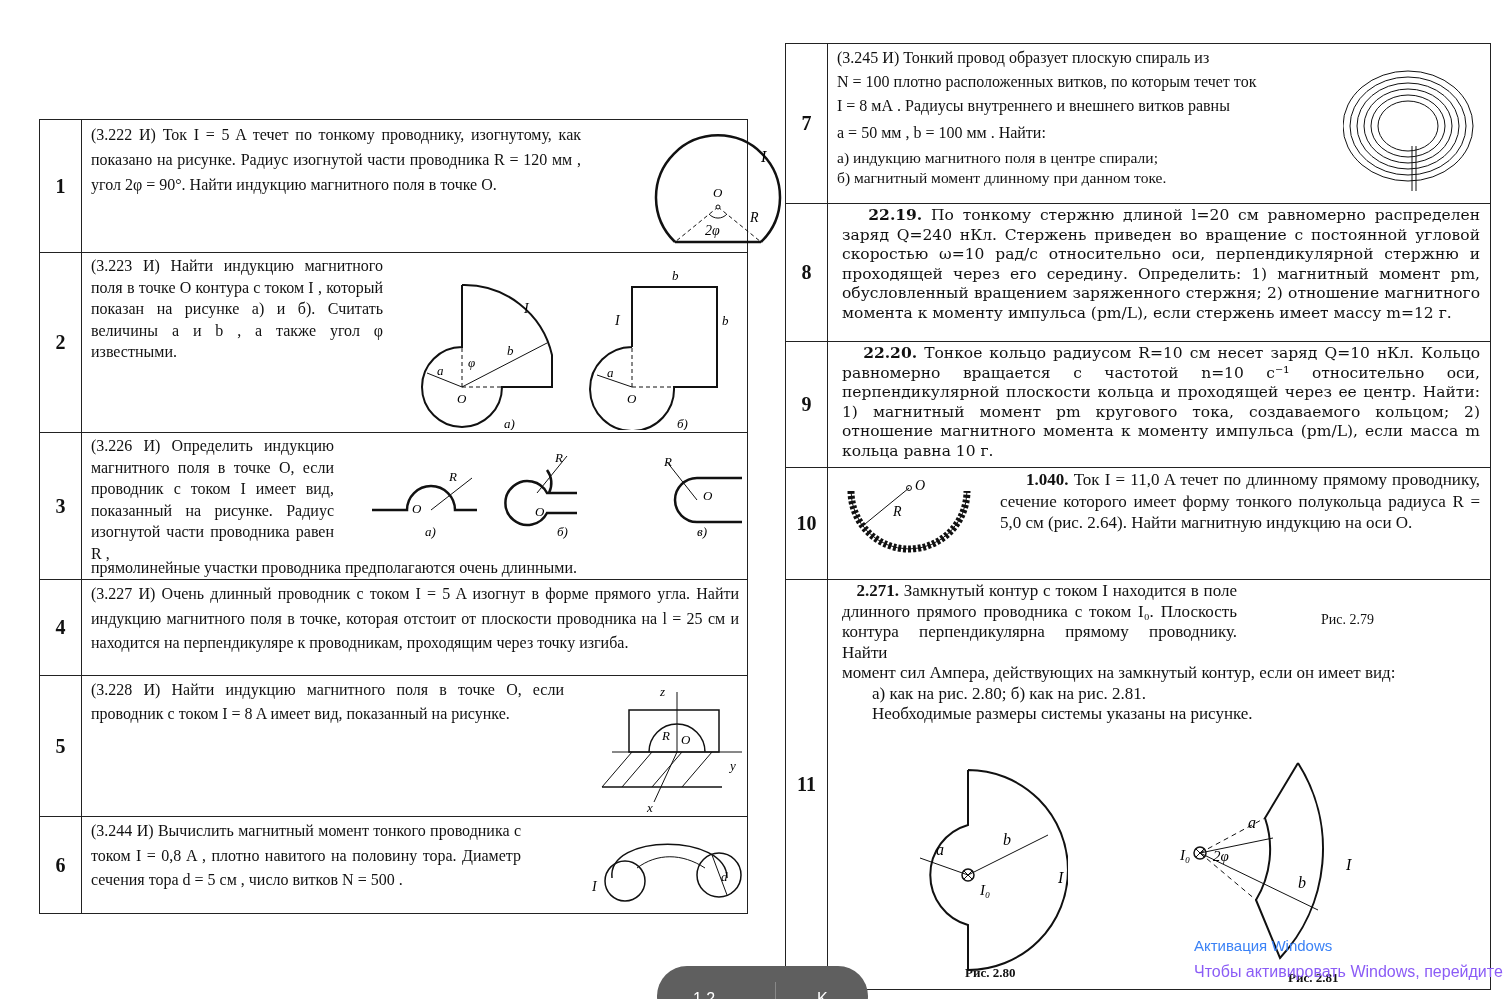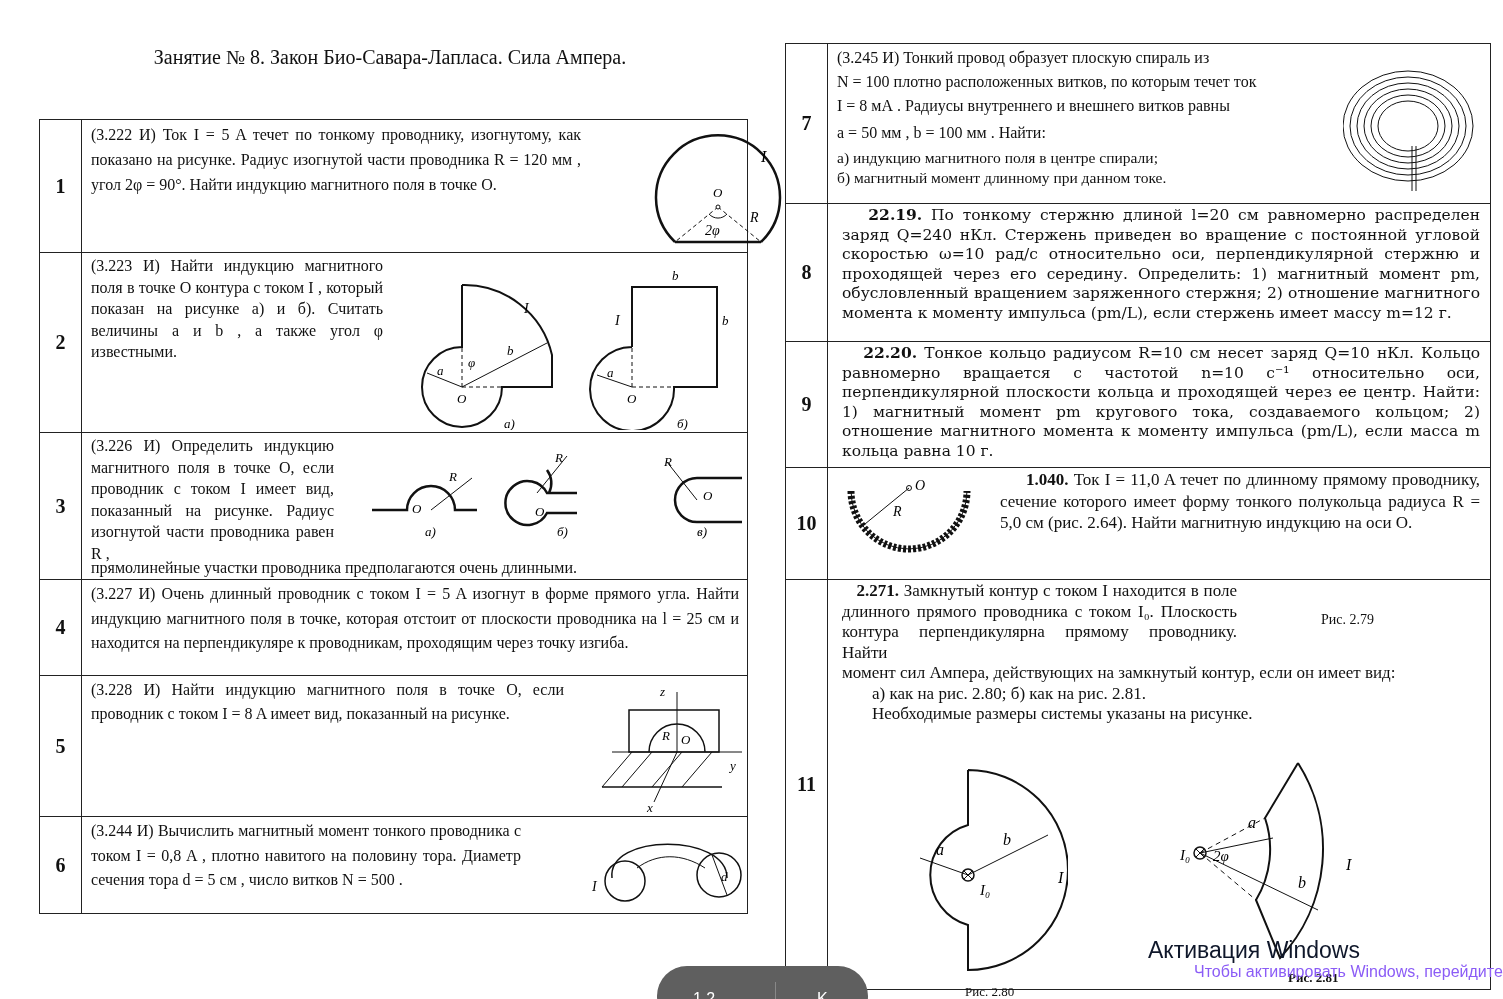--- a/index.html
+++ b/index.html
@@ -5,32 +5,31 @@
   html,body{margin:0;padding:0;}
   body{width:1503px;height:999px;background:#fff;position:relative;overflow:hidden;font-family:"Liberation Serif",serif;color:#111;}
   .title{position:absolute;left:40px;top:44px;width:700px;text-align:center;font-size:20px;line-height:26px;}
   table.tasks{position:absolute;border-collapse:collapse;table-layout:fixed;}
   table.tasks td{border:1px solid #222;vertical-align:top;padding:0;}
   td.num{font-weight:bold;font-size:20px;text-align:center;vertical-align:middle !important;}
   .cell{position:relative;height:100%;}
   .txt{font-size:16px;line-height:21.5px;text-align:justify;padding:2px 8px 0 9px;}
   .txt2{font-size:17px;line-height:19.5px;text-align:justify;padding:1px 10px 0 14px;font-family:"DejaVu Serif",serif;font-size:15.5px;}
   .fig{position:absolute;}
-  .wm1{position:absolute;left:1148px;top:937px;font-family:"Liberation Sans",sans-serif;font-size:23px;color:#0f172a;}
+  .wm1{position:absolute;left:1194px;top:937px;font-family:"Liberation Sans",sans-serif;font-size:15px;color:#3b82f6;}
   .wm2{position:absolute;left:1194px;top:963px;font-family:"Liberation Sans",sans-serif;font-size:16px;color:#8b5cf6;white-space:nowrap;}
   .navpill{position:absolute;left:657px;top:966px;width:211px;height:60px;background:#5f5f5f;border-radius:30px;color:#fff;font-family:"Liberation Sans",sans-serif;}
   .navpill .pg{position:absolute;left:36px;top:24px;font-size:16px;}
   .navpill .sep{position:absolute;left:118px;top:16px;width:1px;height:30px;background:#888;}
   .navpill .btn{position:absolute;left:160px;top:24px;font-size:16px;}
 </style>
 </head>
 <body>
 
 <div class="title">
-  <div>Занятие № 8. Закон Био-Савара-Лапласа. Сила Ампера.</div>
 </div>
 
 <table class="tasks" style="left:39px;top:119px;width:708px;">
   <colgroup>
       <col style="width:42px">
       <col style="width:666px">
     </colgroup>
   <tbody>
       <tr style="height:133px">
     <td class="num">1</td>
@@ -238,21 +237,21 @@
         <circle cx="100" cy="120" r="6" fill="none" stroke="#111" stroke-width="1.5"></circle>
         <line x1="96" y1="116" x2="104" y2="124" stroke="#111"></line>
         <line x1="104" y1="116" x2="96" y2="124" stroke="#111"></line>
         <line x1="100" y1="120" x2="52" y2="103" stroke="#111"></line>
         <line x1="100" y1="120" x2="180" y2="80" stroke="#111"></line>
         <text x="68" y="100" font-size="16" font-style="italic">a</text>
         <text x="135" y="90" font-size="16" font-style="italic">b</text>
         <text x="112" y="140" font-size="15" font-style="italic">I₀</text>
         <text x="190" y="128" font-size="16" font-style="italic">I</text>
       </svg>
-      <div style="position:absolute;left:137px;top:404px;font-size:13px;font-weight:normal">Рис. 2.80</div>
+      <div style="position:absolute;left:137px;top:385px;font-size:13px;font-weight:bold">Рис. 2.80</div>
       <svg class="fig" style="left:350px;top:178px" width="200" height="225" viewBox="0 0 200 225">
         <path d="M 120 5 L 87 60 A 98 98 0 0 1 78 142 L 102 200 A 160 160 0 0 0 120 5" fill="none" stroke="#111" stroke-width="2"></path>
         <line x1="22" y1="95" x2="87" y2="60" stroke="#111" stroke-dasharray="5,4"></line>
         <line x1="22" y1="95" x2="78" y2="142" stroke="#111" stroke-dasharray="5,4"></line>
         <line x1="22" y1="95" x2="95" y2="80" stroke="#111"></line>
         <line x1="22" y1="95" x2="140" y2="152" stroke="#111"></line>
         <circle cx="22" cy="95" r="6" fill="none" stroke="#111" stroke-width="1.5"></circle>
         <line x1="18" y1="91" x2="26" y2="99" stroke="#111"></line>
         <line x1="26" y1="91" x2="18" y2="99" stroke="#111"></line>
         <text x="2" y="102" font-size="15" font-style="italic">I₀</text>

